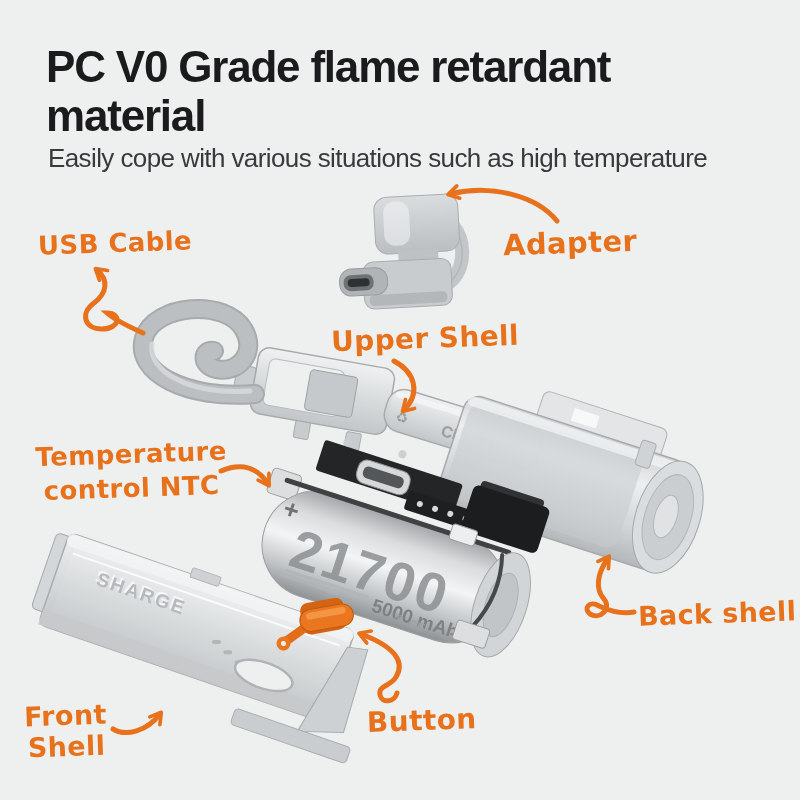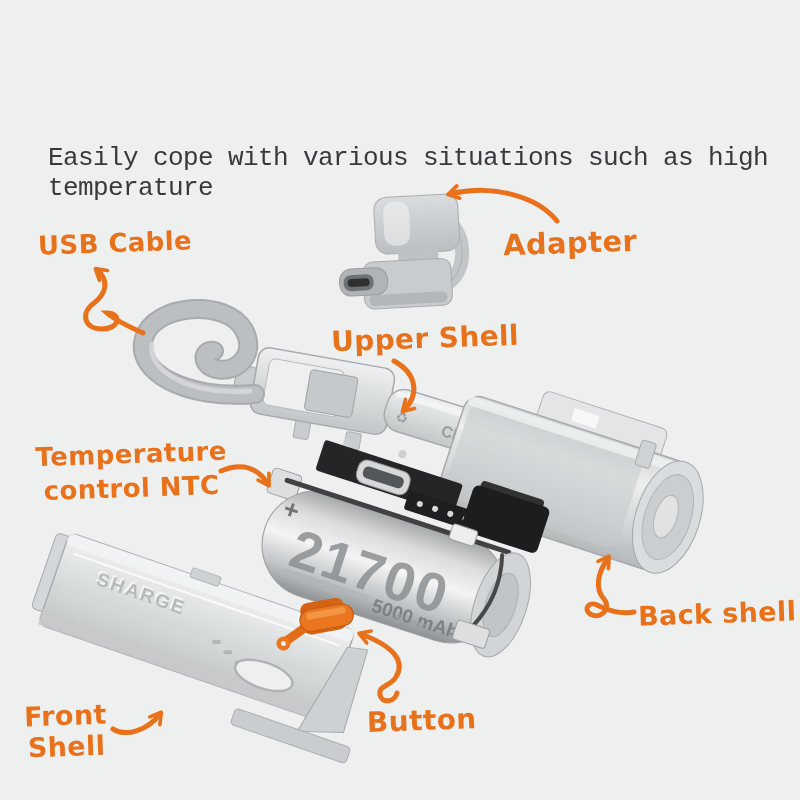--- a/index.html
+++ b/index.html
@@ -1,21 +1,21 @@
 <!DOCTYPE html>
 <html><head>
 <meta charset="utf-8">
 <style>
   html,body{margin:0;padding:0;background:#eef0ef;}
   .stage{position:relative;width:800px;height:800px;background:#eef0ef;overflow:hidden;
          font-family:"Liberation Sans", sans-serif;}
   .title{position:absolute;left:46px;top:42px;width:720px;
          font-size:44px;line-height:49px;font-weight:800;color:#1b1b1d;letter-spacing:-1.2px;}
   .subtitle{position:absolute;left:48px;top:143px;width:740px;
-         font-size:26px;font-weight:400;color:#39393b;letter-spacing:-0.6px;font-family:Liberation Mono, monospace;}
+         font-size:26px;font-weight:400;color:#39393b;letter-spacing:-0.6px;}
   .callout{position:absolute;color:#e8711c;font-family:"DejaVu Sans", sans-serif;
          font-weight:700;letter-spacing:.4px;transform:rotate(-2deg);white-space:nowrap;}
   .c-usb{left:38px;top:228px;font-size:26px;}
   .c-adapter{left:503px;top:226px;font-size:29px;}
   .c-upper{left:331px;top:322px;font-size:28px;}
   .c-ntc{left:36px;top:437px;font-size:26px;line-height:34px;width:190px;text-align:center;white-space:normal;}
   .c-back{left:638px;top:598px;font-size:27px;}
   .c-front{left:14px;top:700px;font-size:27px;line-height:31px;width:104px;text-align:center;white-space:normal;}
   .c-button{left:367px;top:704px;font-size:28px;}
   svg{position:absolute;left:0;top:0;}
@@ -166,20 +166,24 @@
       <path d="M 557 221 C 537 196 492 184 450 194" marker-end="url(#ah)"></path>
       <path d="M 97 270 C 109 280 107 293 94 303 C 80 313 84 329 102 329 C 120 329 122 313 107 313 C 116 321 130 327 143 333" marker-start="url(#ah)"></path>
       <path d="M 394 361 C 415 372 421 393 404 410" marker-end="url(#ah)"></path>
       <path d="M 221 471 C 242 462 258 468 268 484" marker-end="url(#ah)"></path>
       <path d="M 608 558 C 597 574 595 589 604 599 C 612 609 600 620 590 614 C 583 609 589 600 599 606 C 612 612 624 614 634 612" marker-start="url(#ah)"></path>
       <path d="M 113 729 C 126 737 147 731 160 714" marker-end="url(#ah)"></path>
       <path d="M 361 634 C 393 646 406 661 396 677 C 390 687 378 685 380 695 C 382 704 395 702 397 693" marker-start="url(#ah)"></path>
     </g>
   </svg>
 
+  <div class="title">
+    <div>PC V0 Grade flame retardant</div>
+    <div>material</div>
+  </div>
   <div class="subtitle">Easily cope with various situations such as high temperature</div>
 
   <div class="callout c-usb">USB Cable</div>
   <div class="callout c-adapter">Adapter</div>
   <div class="callout c-upper">Upper Shell</div>
   <div class="callout c-ntc">
     <div>Temperature</div>
     <div>control NTC</div>
   </div>
   <div class="callout c-back">Back shell</div>

